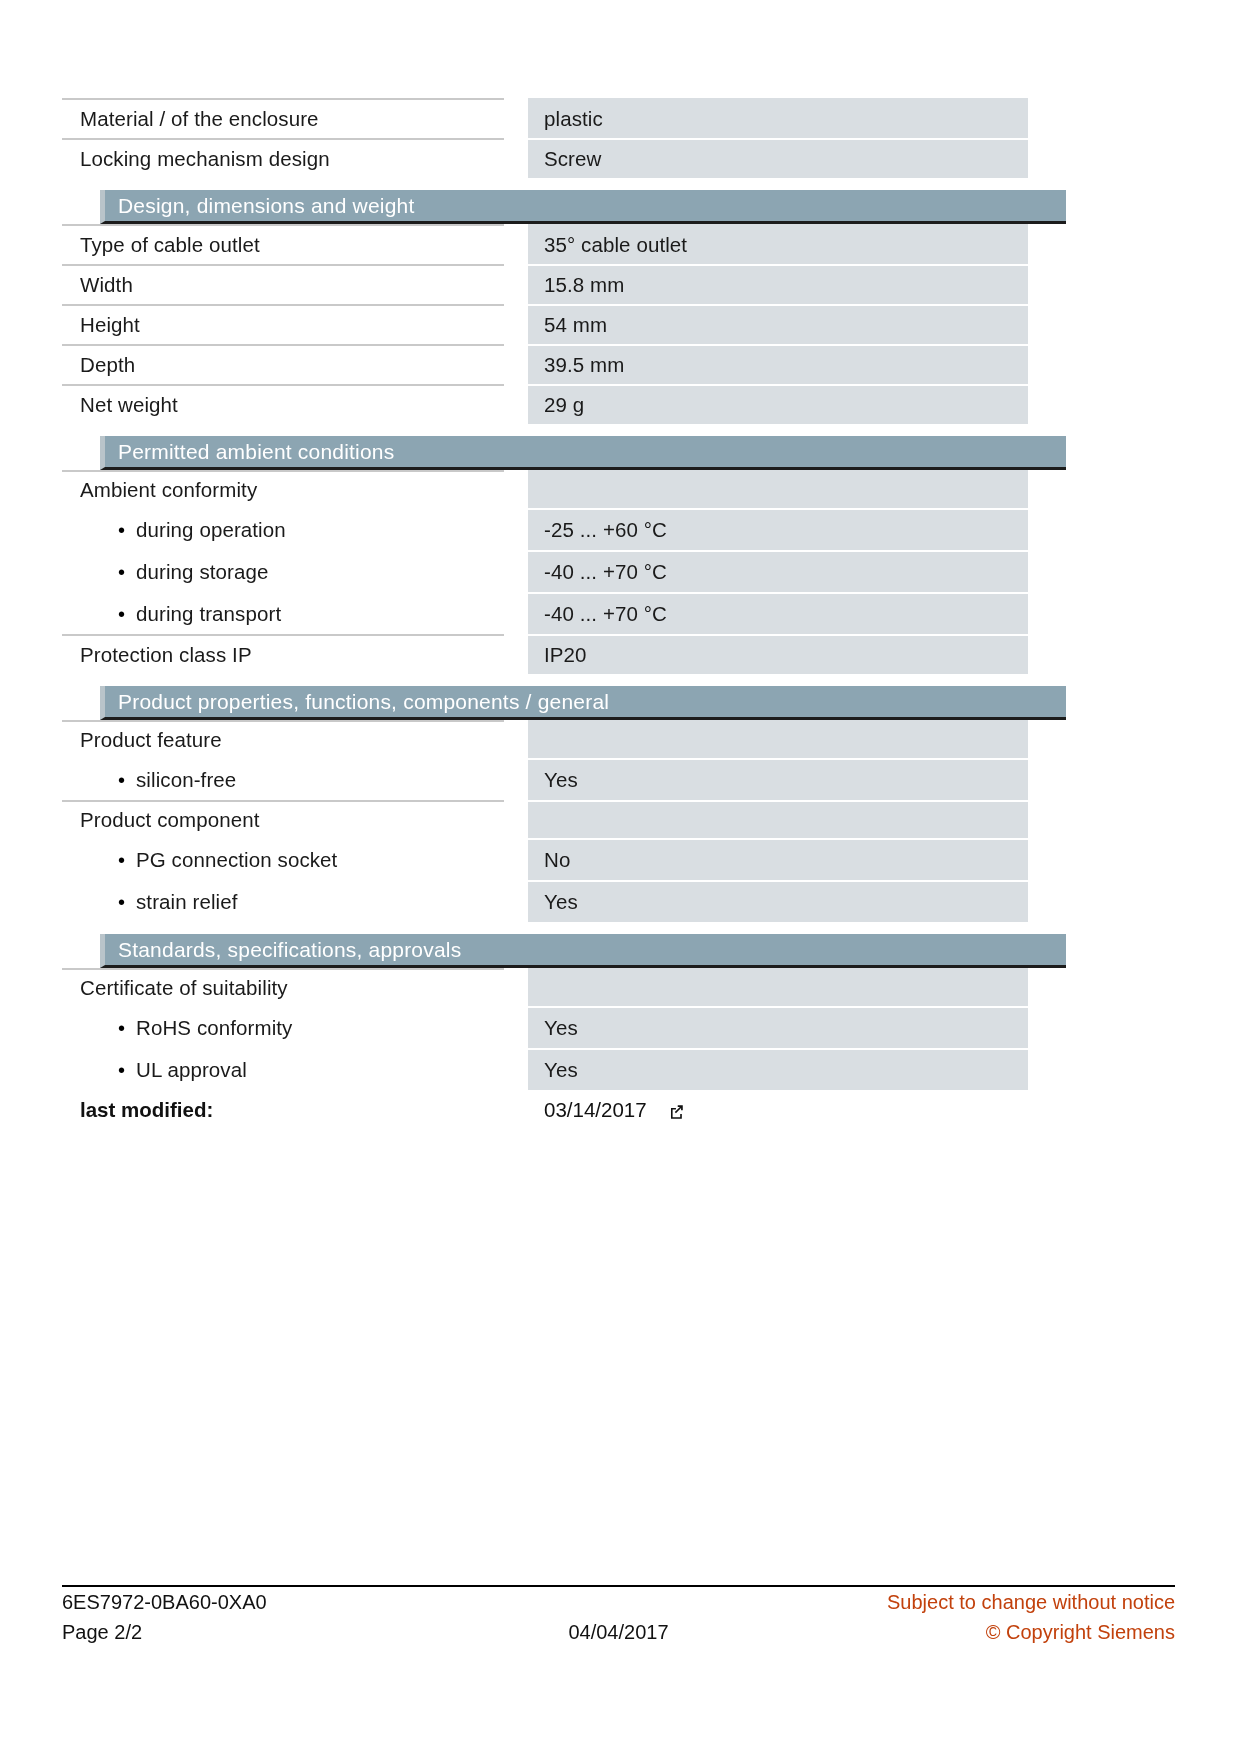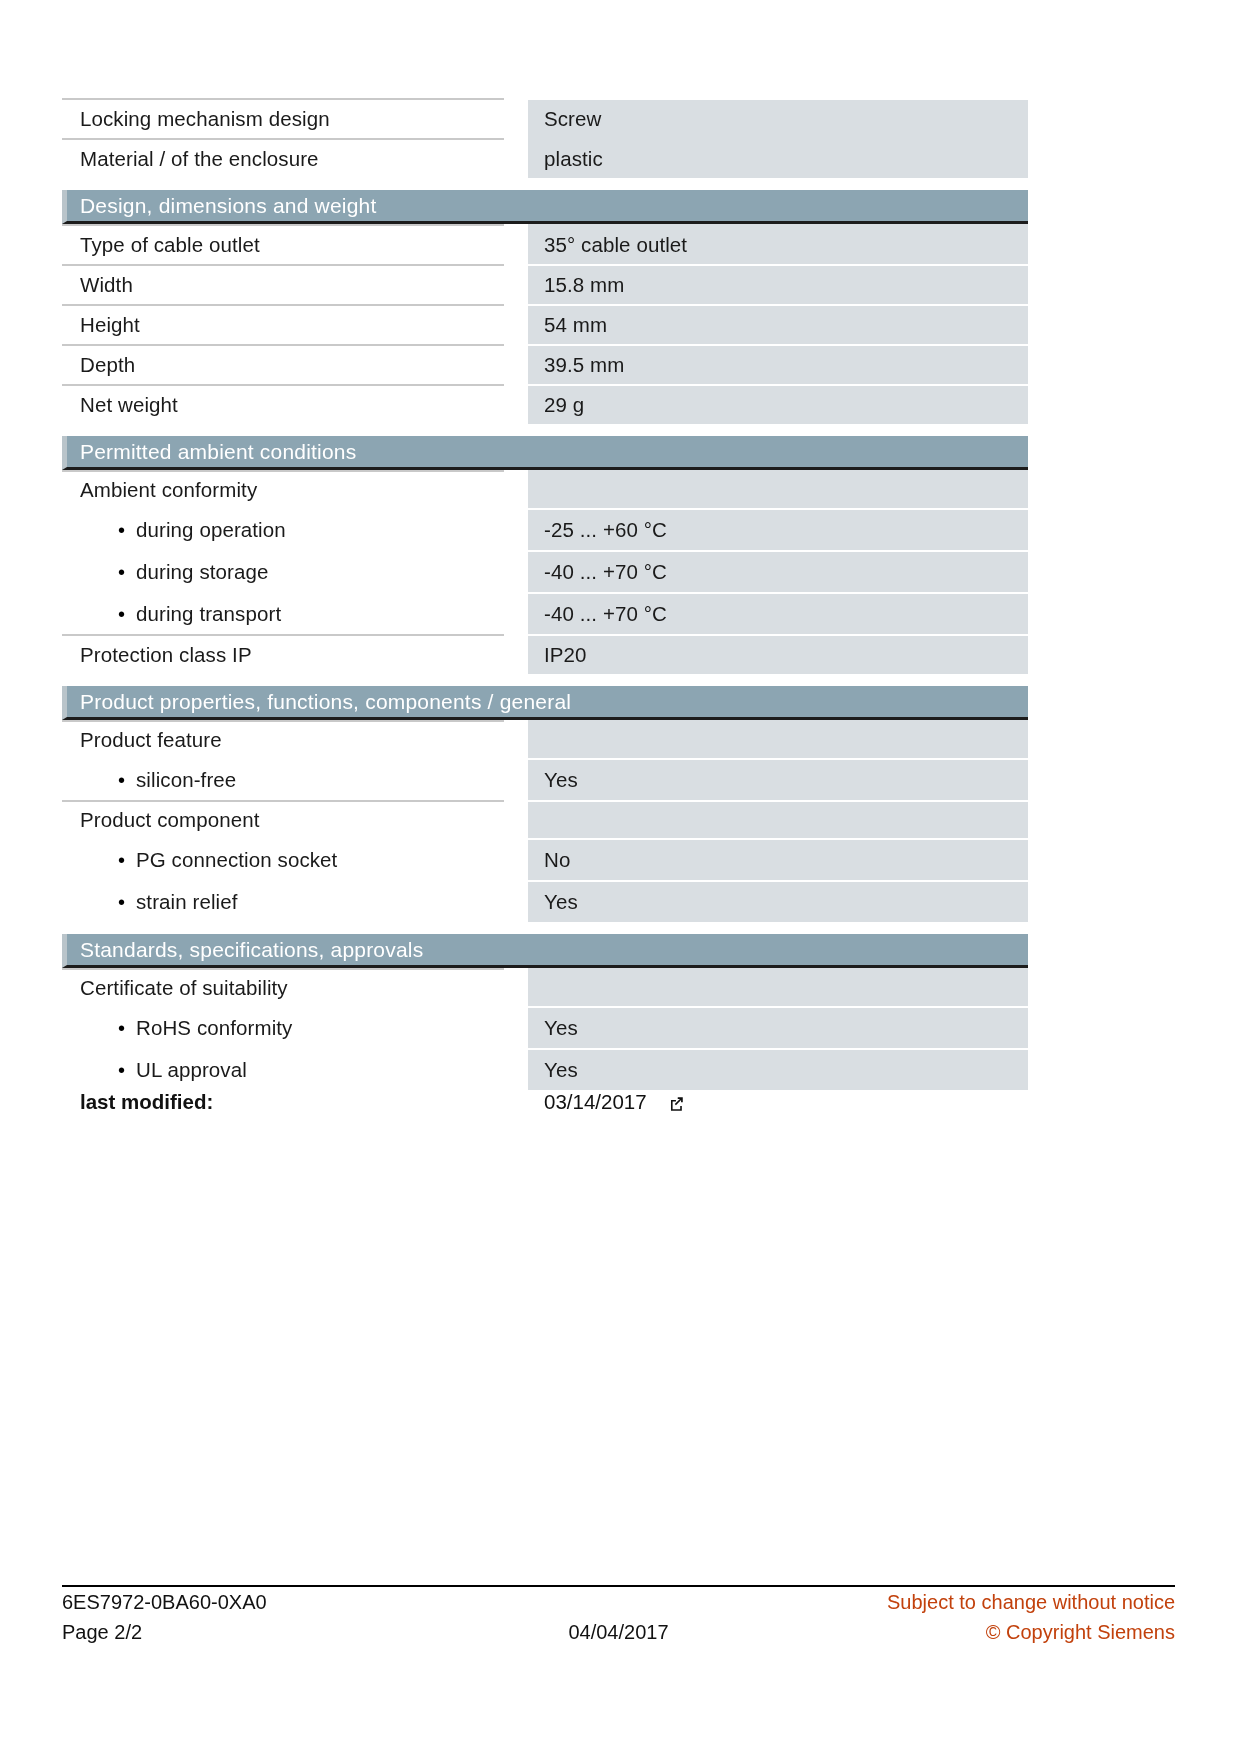--- a/index.html
+++ b/index.html
@@ -86,20 +86,21 @@
     font-size: 20px;
     line-height: 1;
     color: #000;
     margin-right: 4px;
   }
 
   
   .section-bar-wrap {
     width: 100%;
     margin-top: 12px;
+    margin-left: 38px;
   }
   .section-bar {
     position: relative;
     height: 34px;
     background: #8ca5b2;
     border-left: 5px solid #b9c4ca;
     border-bottom: 3px solid #1c1c1c;
     box-sizing: border-box;
     display: flex;
     align-items: center;
@@ -110,21 +111,21 @@
     padding-left: 13px;
     line-height: 1;
     letter-spacing: 0.2px;
   }
   .section-spacer { height: 10px; }
 
   
   .lastmod-row {
     display: flex;
     width: 100%;
-    margin-top: 0;
+    margin-top: 8px;
     align-items: flex-end;
   }
   .lastmod-label {
     width: 442px;
     flex: 0 0 442px;
     box-sizing: border-box;
     padding-left: 18px;
     font-size: 20.5px;
     font-weight: bold;
     color: #111;
@@ -166,34 +167,34 @@
 </style>
 </head>
 <body>
 
 <div class="page">
 
   <div class="spec-table" id="spec-table">
       <div class="section-spacer"></div>
       <div class="spec-row h-plain">
         <div class="col-label">
-          <div class="lbl-text">Locking mechanism design</div>
-        </div>
-        <div class="col-gap"></div>
-        <div class="col-value">
-          <div class="val-text">Screw</div>
-        </div>
-      </div>
-      <div class="spec-row h-plain">
-        <div class="col-label">
           <div class="lbl-text">Material / of the enclosure</div>
         </div>
         <div class="col-gap"></div>
         <div class="col-value first-of-sec">
           <div class="val-text">plastic</div>
+        </div>
+      </div>
+      <div class="spec-row h-plain">
+        <div class="col-label">
+          <div class="lbl-text">Locking mechanism design</div>
+        </div>
+        <div class="col-gap"></div>
+        <div class="col-value">
+          <div class="val-text">Screw</div>
         </div>
       </div>
       <div class="section-bar-wrap">
         <div class="section-bar">
           <div class="section-title">Design, dimensions and weight</div>
         </div>
       </div>
       <div class="spec-row h-plain">
         <div class="col-label">
           <div class="lbl-text">Type of cable outlet</div>

